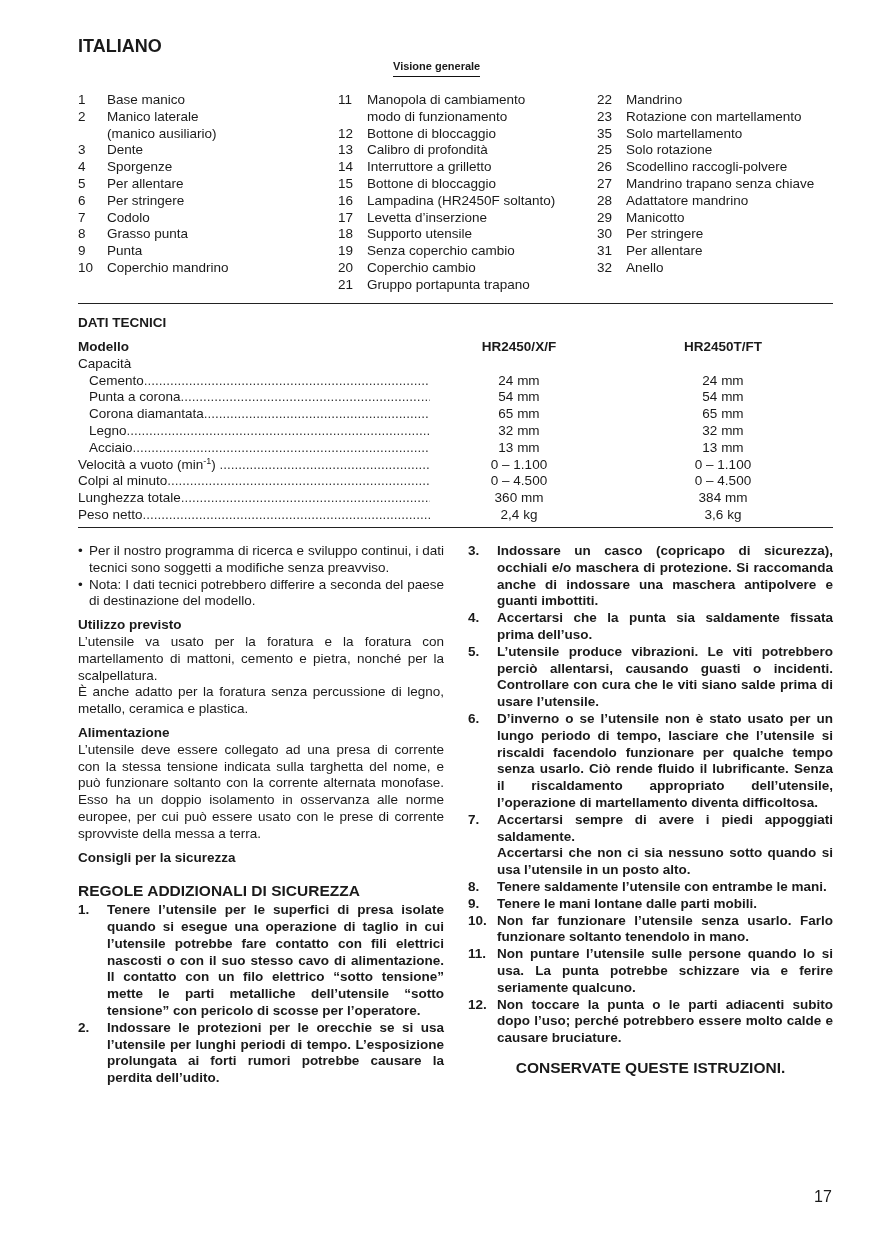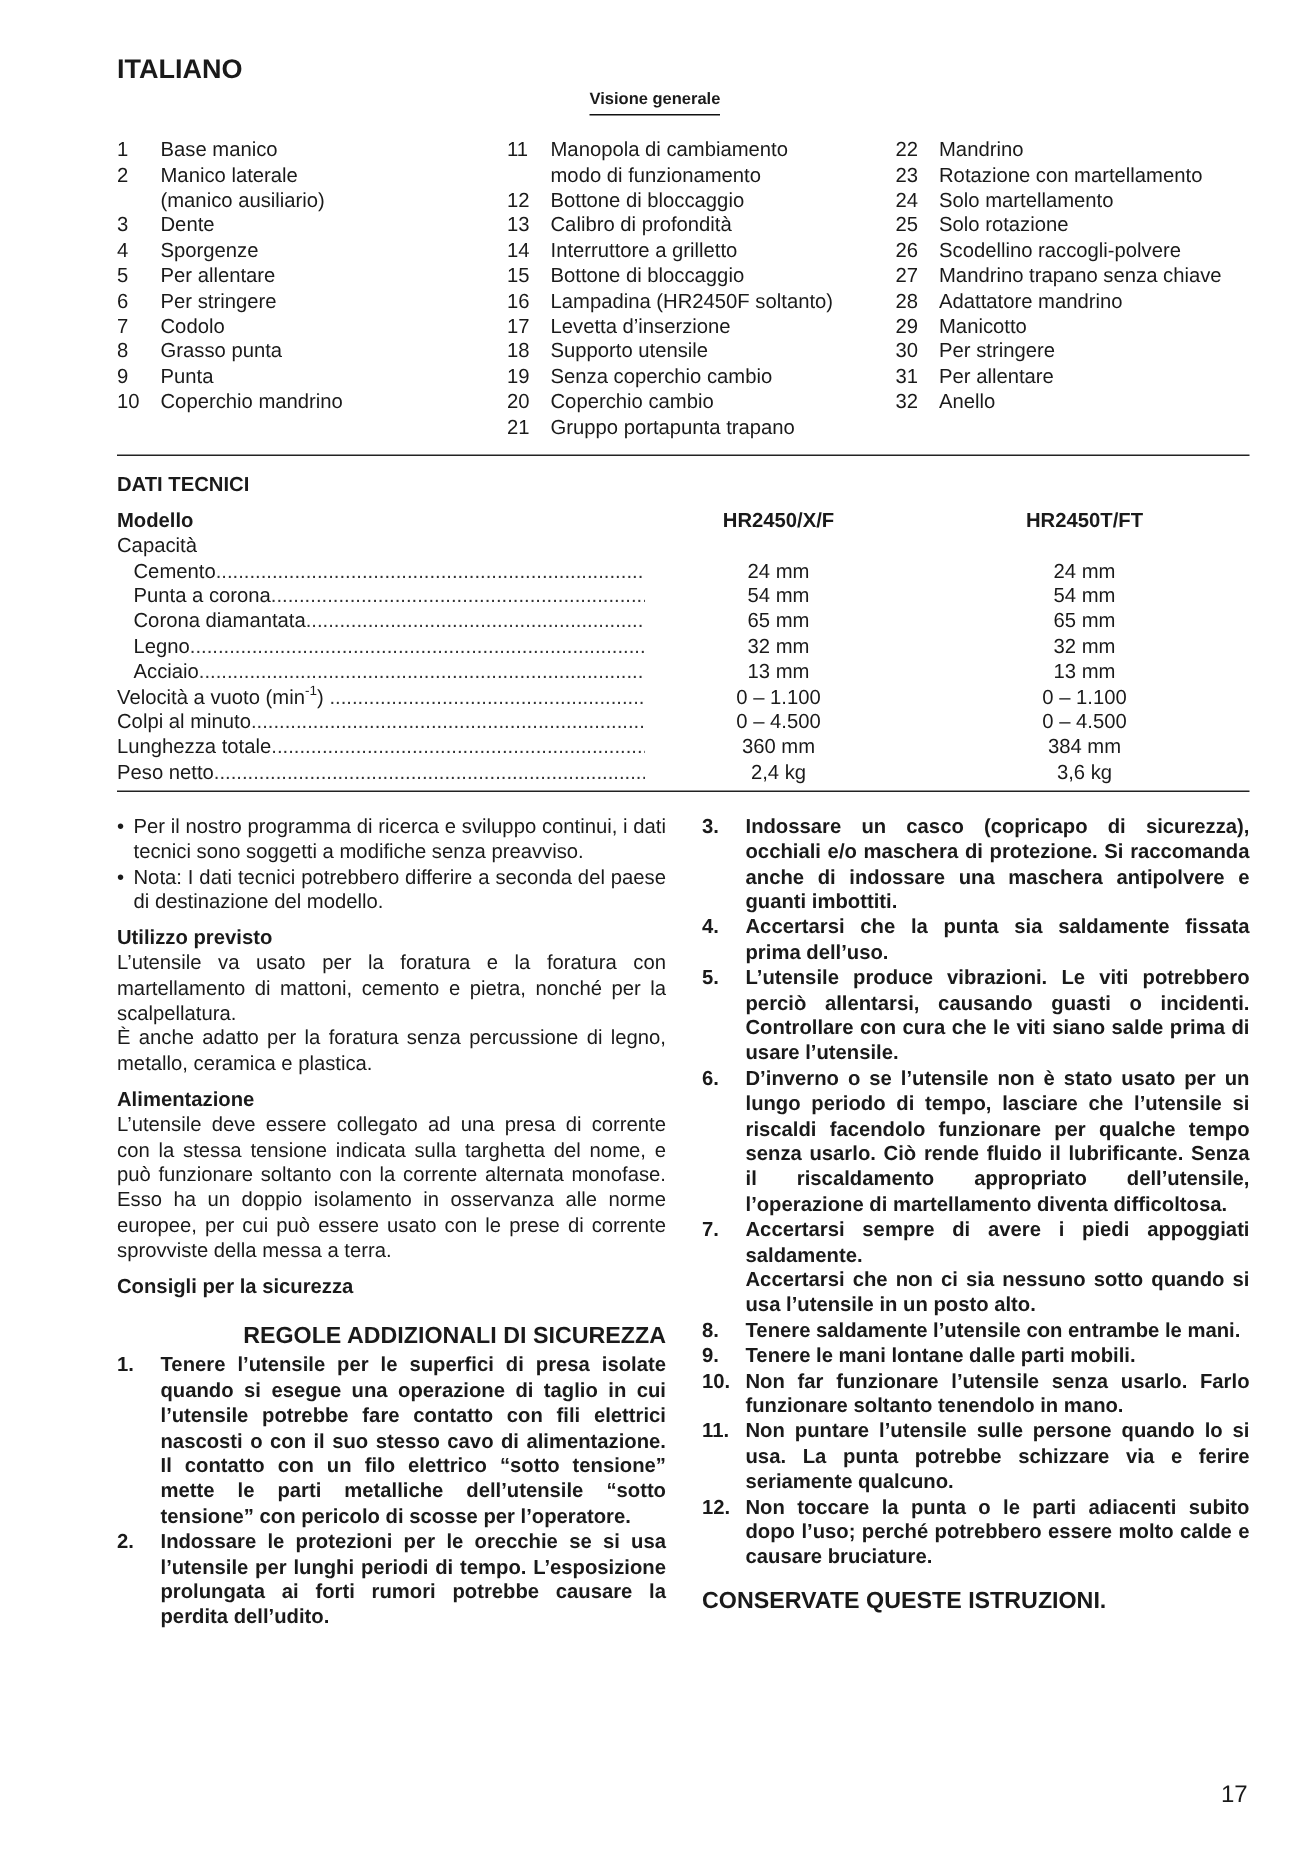--- a/index.html
+++ b/index.html
@@ -26,25 +26,25 @@
   .srow.indent .name .t { padding-left: 11px; }
   sup { font-size: 9px; line-height: 0; }
   .col { font-size: 13.5px; line-height: 16.8px; text-align: justify; }
   #left-col { left: 78px; top: 543px; width: 366px; }
   #right-col { left: 468px; top: 543px; width: 365px; }
   .bullet { display: flex; }
   .bullet .b { width: 11px; flex: none; }
   .bullet .tx { flex: 1; }
   .subhead { font-weight: bold; margin-top: 7px; }
   .para { margin: 0; }
-  .sec-head { font-weight: bold; font-size: 15.5px; margin-top: 17px; margin-bottom: 2px; text-align: right; margin-left: 27px; }
+  .sec-head { font-weight: bold; font-size: 15.5px; margin-top: 17px; margin-bottom: 2px; text-align: left; }
   .rule-item { display: flex; font-weight: bold; }
   .rule-item .n { width: 29px; flex: none; }
   .rule-item .tx { flex: 1; text-align: justify; }
-  .cons { font-weight: bold; font-size: 15.5px; margin-top: 13px; text-align: left; }
+  .cons { font-weight: bold; font-size: 15.5px; margin-top: 13px; text-align: center; }
   #page-num { left: 814px; top: 1188px; font-size: 16px; }
 </style>
 </head>
 <body>
 
 <h1 id="lang-title" class="abs">ITALIANO</h1>
 <h2 id="overview-title" class="abs">Visione generale</h2>
 
 <div class="abs parts-col" style="left:78px;">
   <div class="part">
@@ -147,21 +147,21 @@
 <div class="abs parts-col" style="left:597px;">
   <div class="part">
       <span class="num">22</span>
       <span class="lbl">Mandrino</span>
     </div>
   <div class="part">
       <span class="num">23</span>
       <span class="lbl">Rotazione con martellamento</span>
     </div>
   <div class="part">
-      <span class="num">24</span>
+      <span class="num">35</span>
       <span class="lbl">Solo martellamento</span>
     </div>
   <div class="part">
       <span class="num">25</span>
       <span class="lbl">Solo rotazione</span>
     </div>
   <div class="part">
       <span class="num">26</span>
       <span class="lbl">Scodellino raccogli-polvere</span>
     </div>

